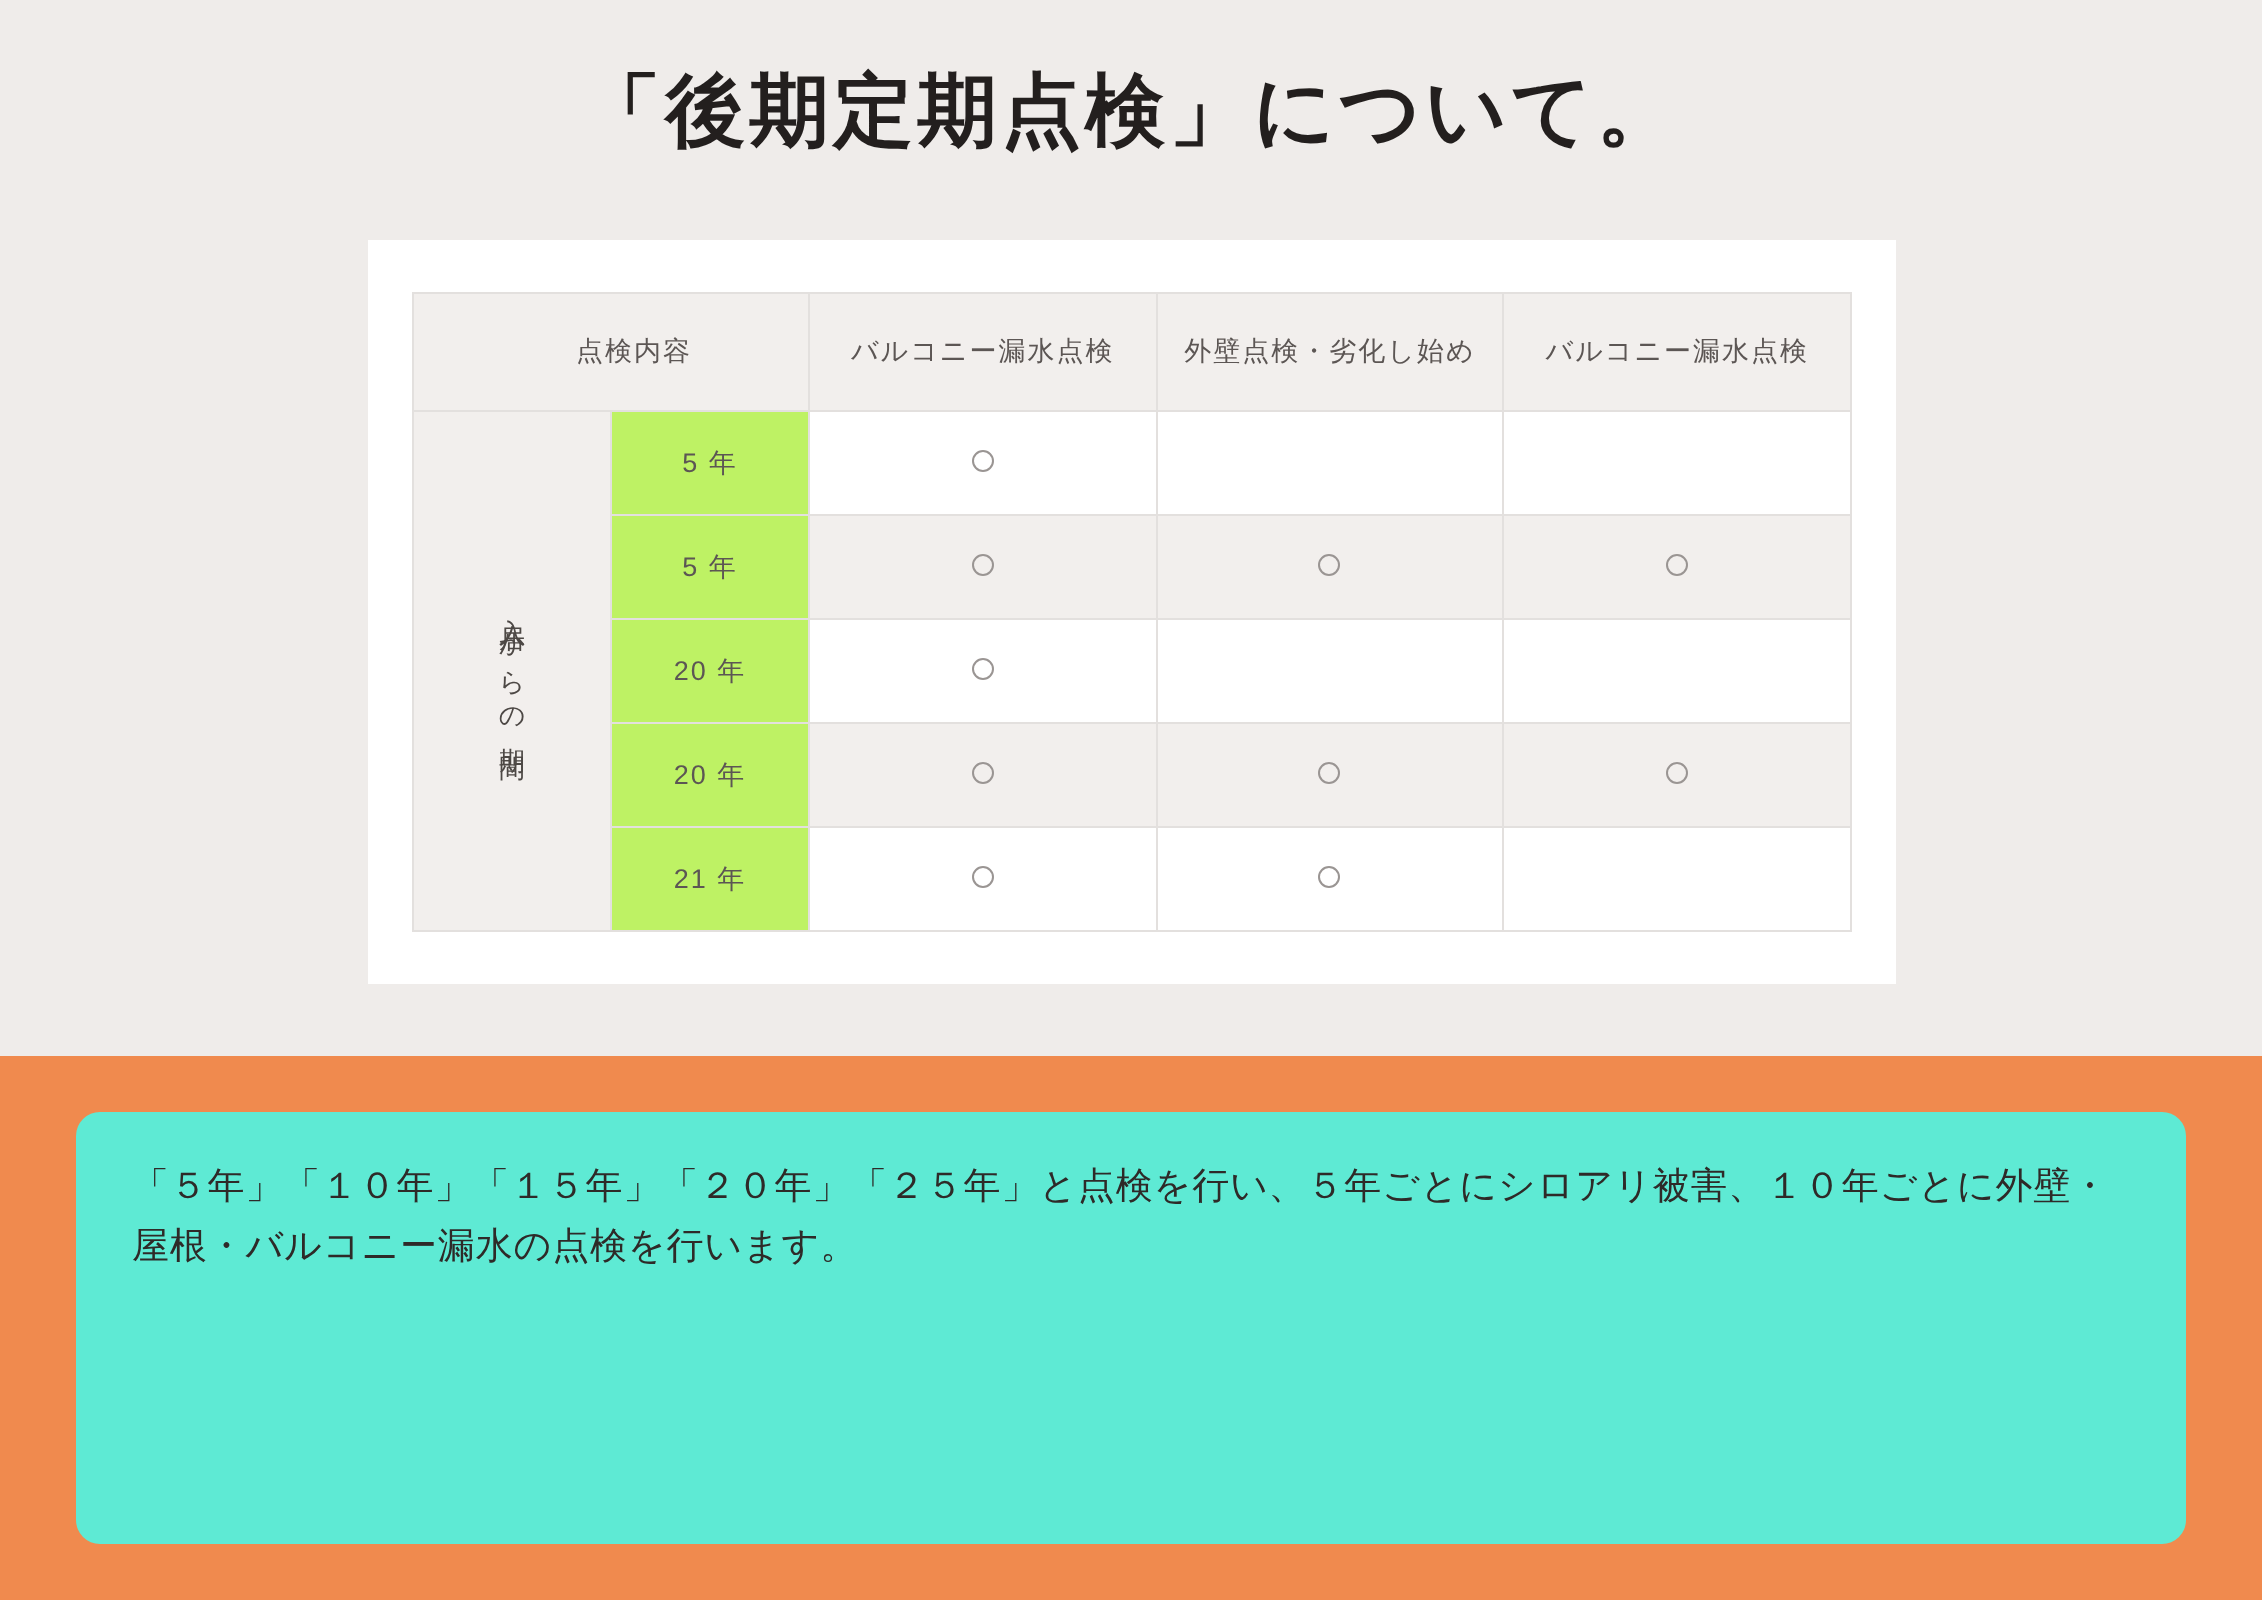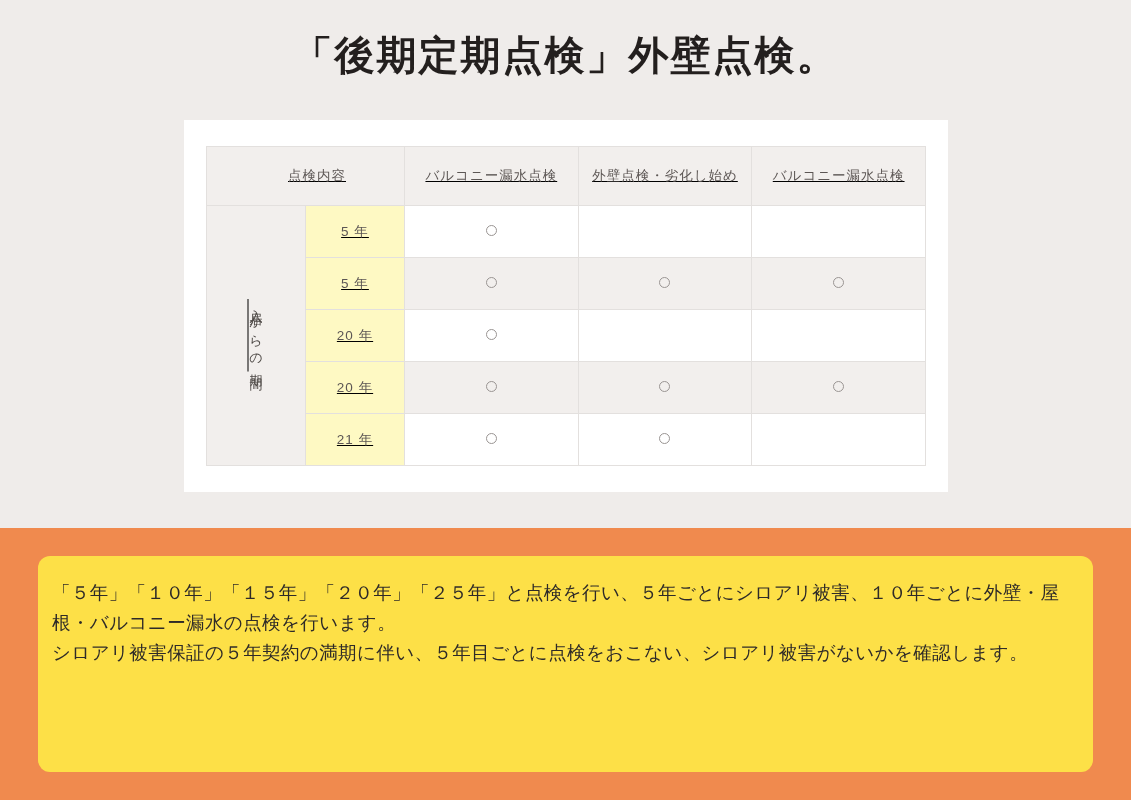--- a/index.html
+++ b/index.html
@@ -33,21 +33,20 @@
   
   .card {
     position: absolute;
     left: 184px;
     top: 120px;
     width: 764px;
     height: 372px;
     background: #ffffff;
     box-sizing: border-box;
     padding: 26px 22px;
-    text-decoration: underline;
   }
   table.inspection {
     border-collapse: collapse;
     width: 100%;
     height: 100%;
     table-layout: fixed;
   }
   table.inspection th,
   table.inspection td {
     border: 1px solid #e3e0de;
@@ -78,21 +77,21 @@
     writing-mode: vertical-rl;
     text-orientation: upright;
     letter-spacing: 4px;
     font-size: 13px;
     color: #4d4845;
     margin: 0 auto;
     line-height: 1;
   }
   td.year-cell {
     width: 108px;
-    background: #fef9c3;
+    background: #bef264;
     font-size: 13.5px;
     letter-spacing: 3px;
     color: #3e3a38;
   }
   tbody tr {
     height: 51px;
   }
   tr.shaded td.mark-cell {
     background: #f2efed;
   }
@@ -116,38 +115,38 @@
     width: 1131px;
     height: 272px;
     background: #f08a4e;
   }
   .note {
     position: absolute;
     left: 38px;
     top: 556px;
     width: 1055px;
     height: 216px;
-    background: #fde047;
+    background: #5eead4;
     border-radius: 12px;
     box-sizing: border-box;
-    padding: 22px 14px;
+    padding: 22px 28px;
   }
   .note p {
     margin: 0;
     font-size: 18.5px;
     line-height: 1.62;
     color: #2e2a28;
     letter-spacing: 0.4px;
   }
 </style>
 </head>
 <body>
 
 <div class="title-area">
-  <div class="page-title">「後期定期点検」外壁点検。</div>
+  <div class="page-title">「後期定期点検」について。</div>
 </div>
 
 <div class="card">
   <table class="inspection">
     <thead>
       <tr>
         <th class="col-label" colspan="2">点検内容</th>
         <th>バルコニー漏水点検</th>
         <th>外壁点検・劣化し始め</th>
         <th>バルコニー漏水点検</th>
@@ -187,14 +186,13 @@
         <td class="mark-cell"><span class="circle"></span></td>
         <td class="mark-cell"></td>
       </tr>
     </tbody>
   </table>
 </div>
 
 <div class="band"></div>
 <div class="note">
   <p>「５年」「１０年」「１５年」「２０年」「２５年」と点検を行い、５年ごとにシロアリ被害、１０年ごとに外壁・屋根・バルコニー漏水の点検を行います。</p>
-  <p>シロアリ被害保証の５年契約の満期に伴い、５年目ごとに点検をおこない、シロアリ被害がないかを確認します。</p>
 </div>
 
 </body></html>

